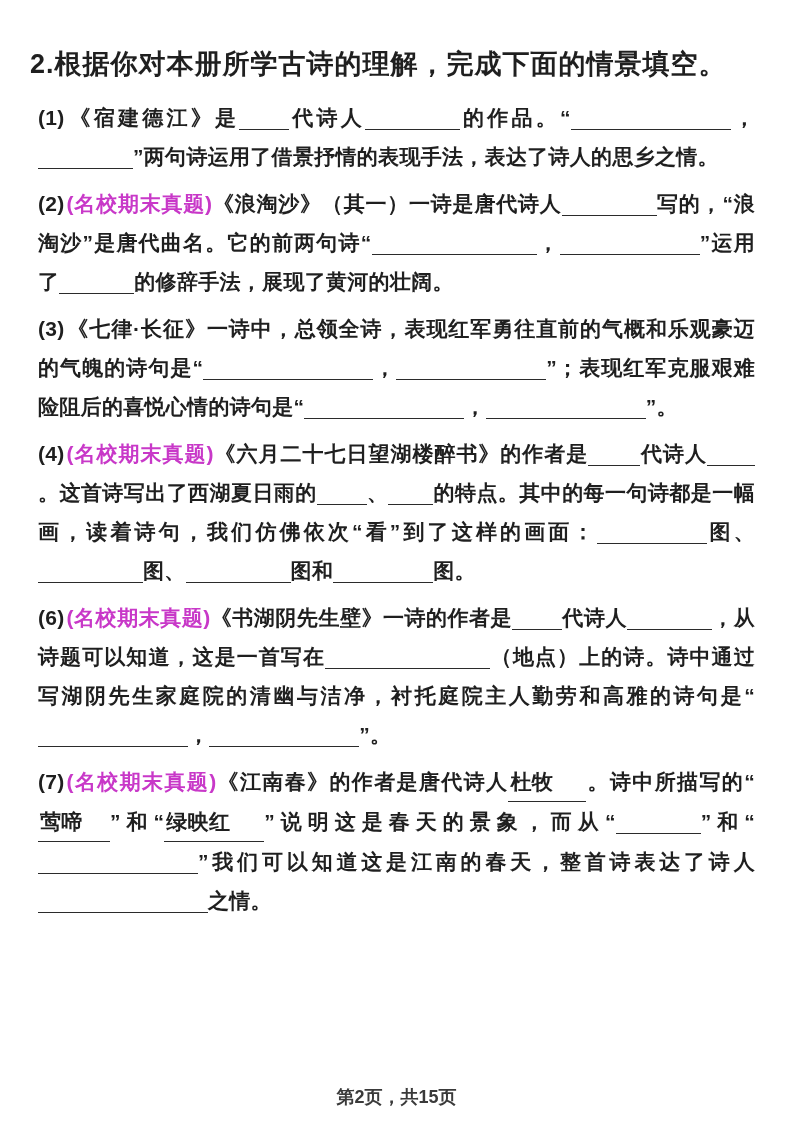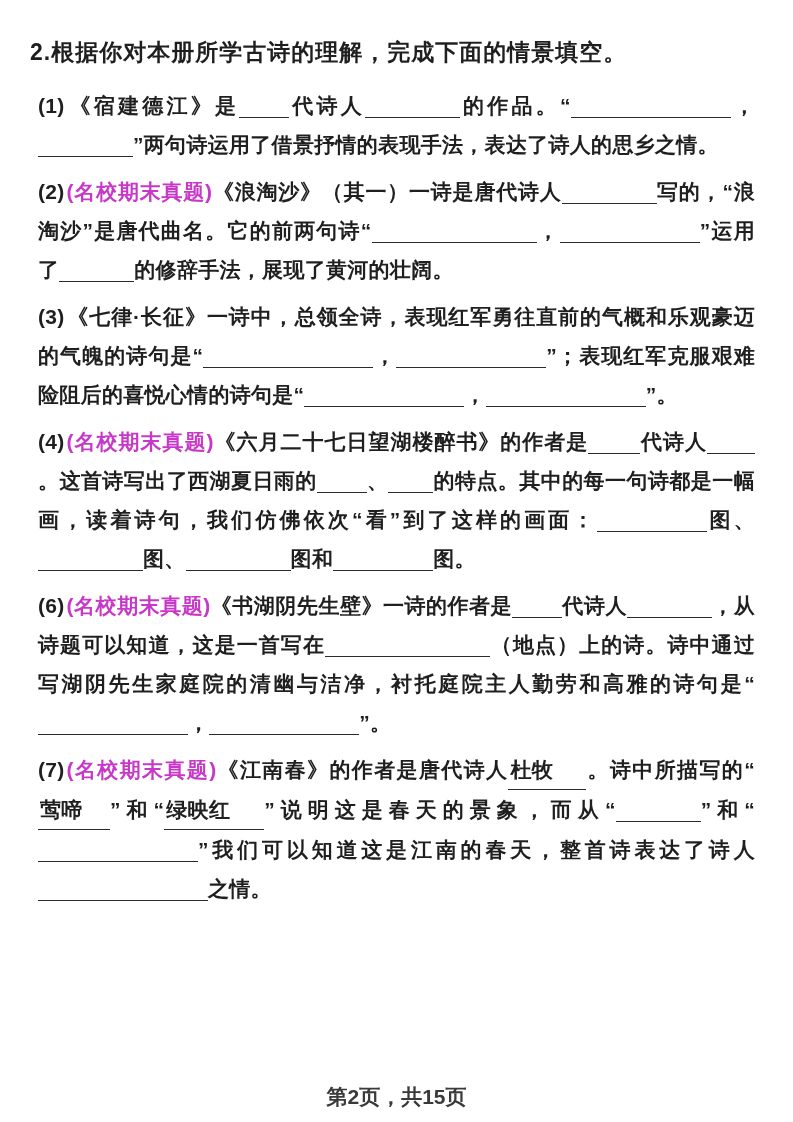--- a/index.html
+++ b/index.html
@@ -13,24 +13,24 @@
   }
   .sheet {
     box-sizing: border-box;
     width: 793px;
     height: 1122px;
     padding: 34px 30px 0 30px;
     display: flex;
     flex-direction: column;
   }
   .heading {
-    font-size: 23px;
+    font-size: 27px;
     font-weight: bold;
     letter-spacing: 1px;
-    margin: 0 0 8px 0;
+    margin: 12px 0 8px 0;
     line-height: 36px;
   }
   .questions { flex: 0 0 auto; }
   p.q {
     margin: 8px;
     font-size: 21px;
     font-weight: 600;
     line-height: 39px;
     text-align: justify;
     text-align-last: left;
@@ -48,21 +48,21 @@
     height: 26px;
     vertical-align: -5px;
   }
   .blank.filled {
     vertical-align: baseline;
     padding: 0 2px;
   }
   .footer {
     margin-top: auto;
     text-align: center;
-    font-size: 21px;
+    font-size: 18px;
     font-weight: 600;
     color: #3a3a3a;
     padding-bottom: 14px;
     line-height: 22px;
   }
 </style>
 </head>
 <body>
 
 <div class="sheet">

